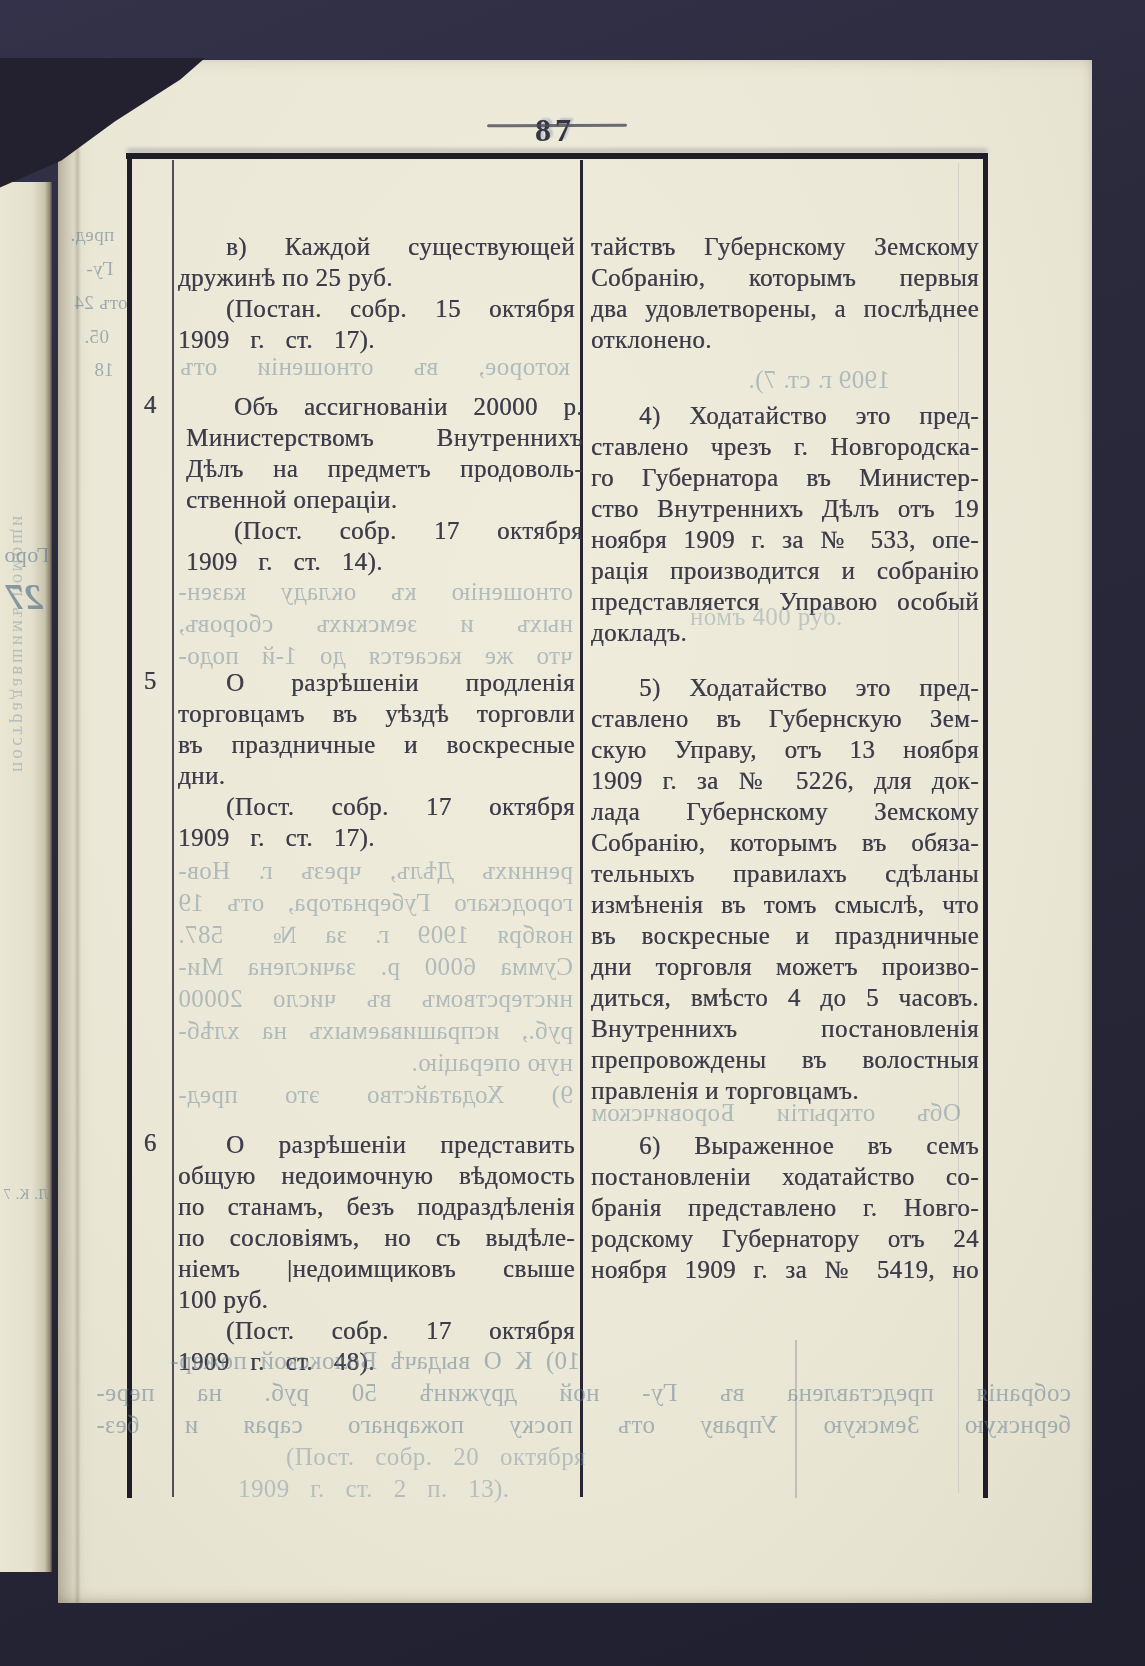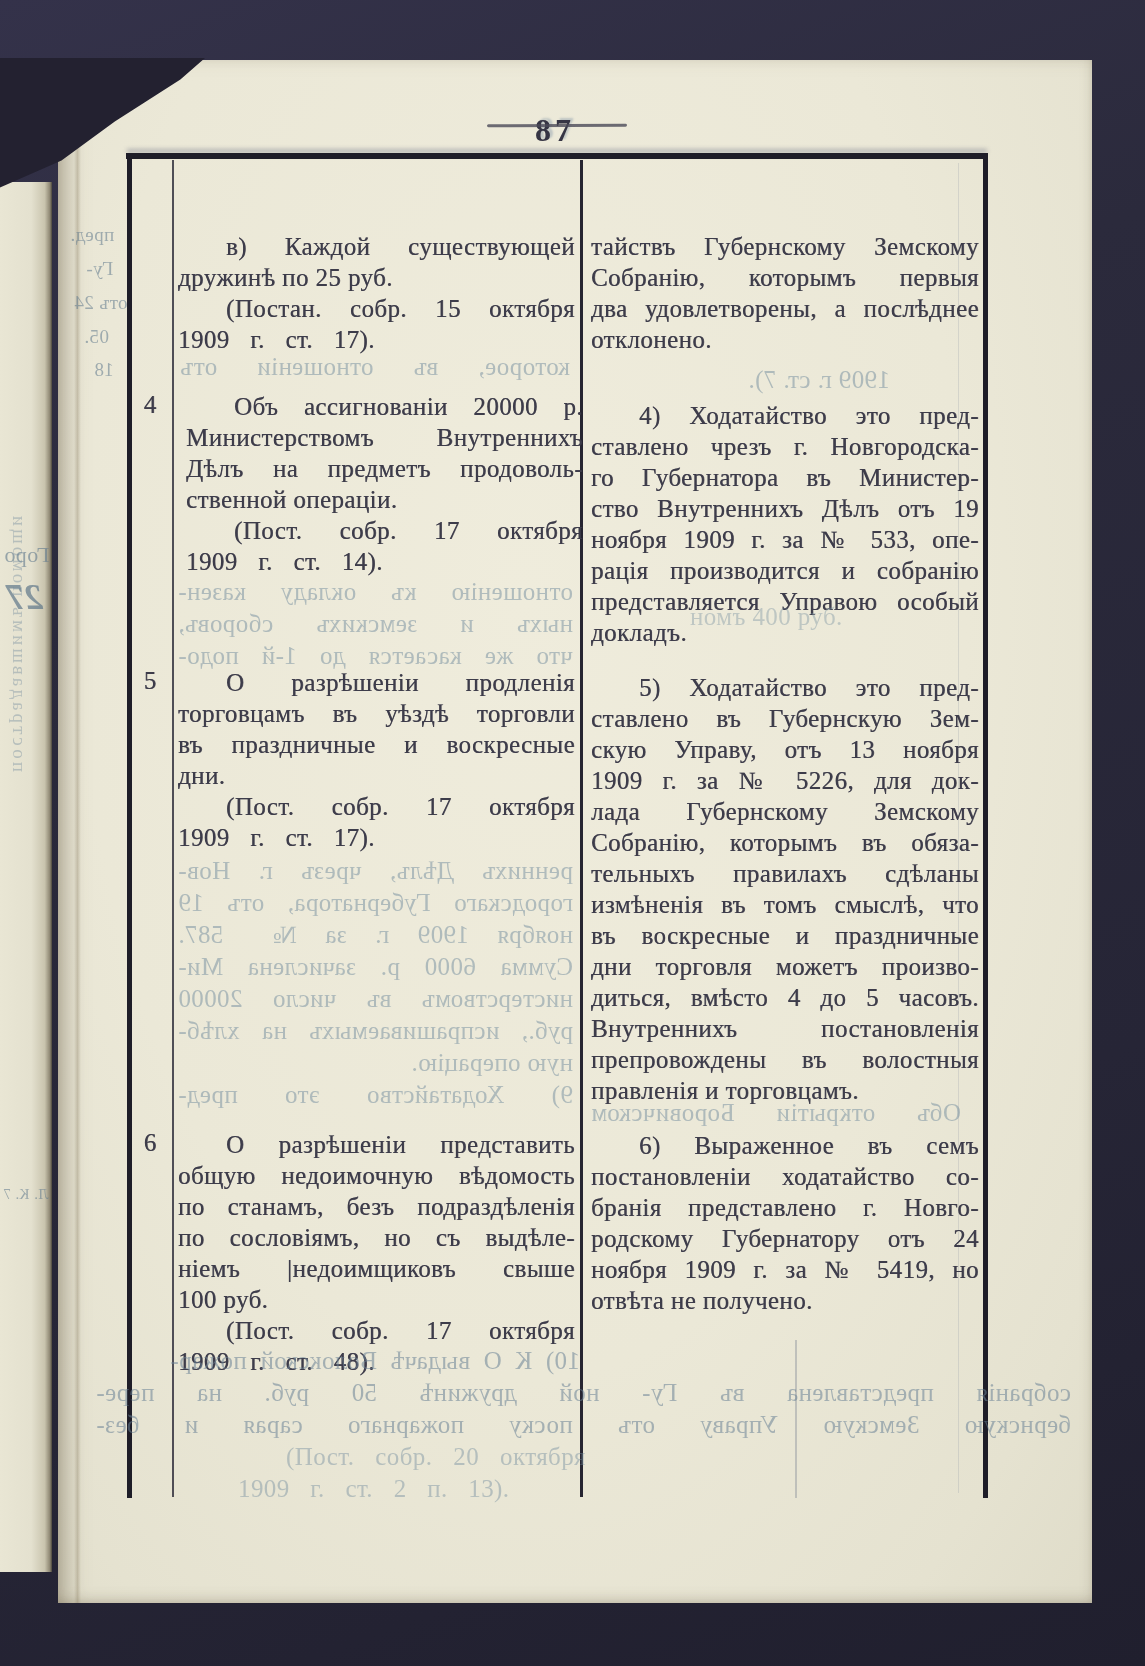--- a/index.html
+++ b/index.html
@@ -147,21 +147,20 @@
       <div class="tline j">Внутреннихъ постановленія</div>
       <div class="tline j">препровождены въ волостныя</div>
       <div class="tline">правленія и торговцамъ.</div>
     </div>
   <div class="tblock" style="left:591px;top:1130px;width:388px;">
       <div class="tline ind j">6) Выраженное въ семъ</div>
       <div class="tline j">постановленіи ходатайство со-</div>
       <div class="tline j">бранія представлено г. Новго-</div>
       <div class="tline j">родскому Губернатору отъ 24</div>
       <div class="tline j">ноября 1909 г. за № 5419, но</div>
-      <div class="tline">отвѣта не получено.</div>
     </div>
 
   <div class="ghost mir tline j" style="left:180px;top:351px;width:390px;">которое, въ отношеніи отъ</div>
   <div class="ghost mir" style="left:178px;top:576px;width:395px;">
       <div class="tline j">отношенію къ окладу казен-</div>
       <div class="tline j">ныхъ и земскихъ сборовъ,</div>
       <div class="tline j">что же касается до 1-й подо-</div>
     </div>
   <div class="ghost mir" style="left:178px;top:855px;width:395px;">
       <div class="tline j">реннихъ Дѣлъ, чрезъ г. Нов-</div>

